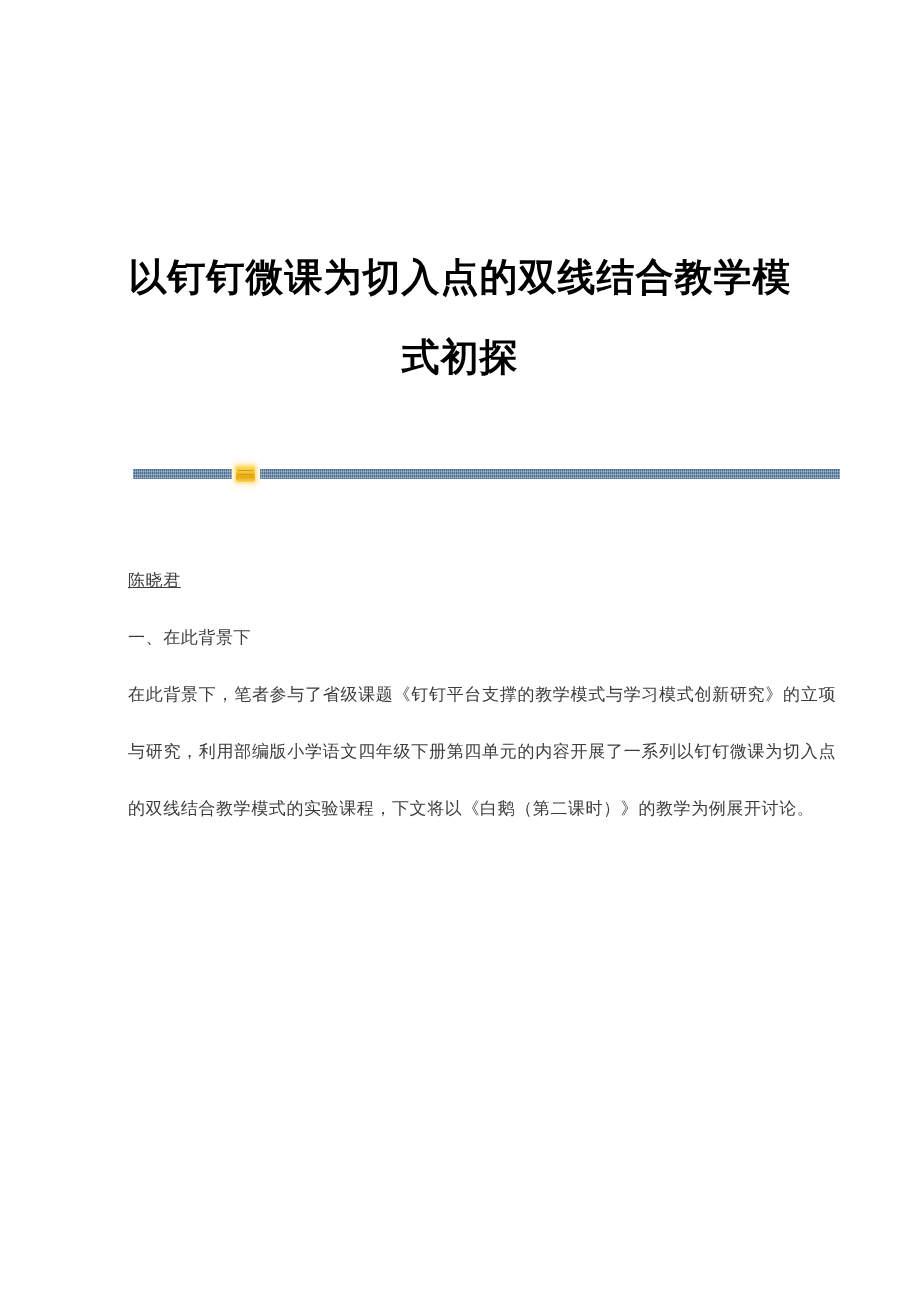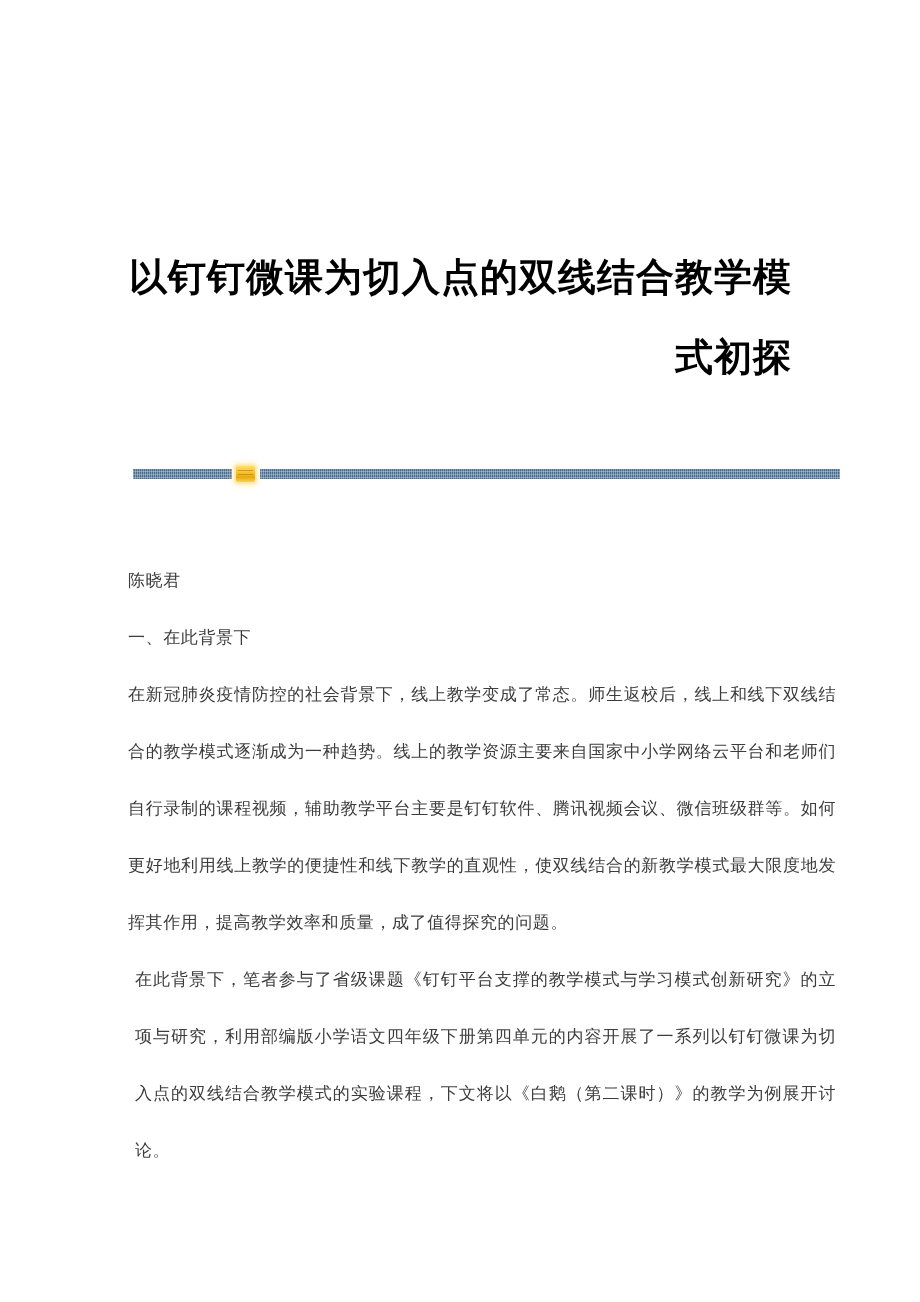--- a/index.html
+++ b/index.html
@@ -21,21 +21,21 @@
     overflow: hidden;
     box-sizing: border-box;
   }
 
   
   .doc-title {
     position: absolute;
     left: 128px;
     top: 212px;
     width: 664px;
-    text-align: right;
+    text-align: center;
     font-family: "DejaVu Serif", "Liberation Serif", serif;
     font-size: 38px;
     font-weight: 700;
     line-height: 80px;
     color: #000000;
     letter-spacing: 1px;
     white-space: pre-line;
   }
 
   
@@ -119,20 +119,21 @@
     font-family: "DejaVu Serif", "Liberation Serif", serif;
     color: #3c3c3c;
     font-size: 17px;
     line-height: 57px;
     letter-spacing: 0.6px;
     margin: 0;
   }
 
   .byline {
     height: 57px;
+    text-decoration: underline;
   }
 
   .section-heading {
     height: 57px;
   }
 
   .para {
     text-align: justify;
     text-justify: inter-ideograph;
     margin-bottom: 0px;
@@ -156,19 +157,18 @@
     <div class="divider-gap"></div>
     <div class="divider-icon"></div>
   </div>
 
   <div class="body-block">
 
     <p class="byline">陈晓君</p>
 
     <p class="section-heading">一、在此背景下</p>
 
-    <p class="para">在新冠肺炎疫情防控的社会背景下，线上教学变成了常态。师生返校后，线上和线下双线结合的教学模式逐渐成为一种趋势。线上的教学资源主要来自国家中小学网络云平台和老师们自行录制的课程视频，辅助教学平台主要是钉钉软件、腾讯视频会议、微信班级群等。如何更好地利用线上教学的便捷性和线下教学的直观性，使双线结合的新教学模式最大限度地发挥其作用，提高教学效率和质量，成了值得探究的问题。</p>
 
     <p class="para">在此背景下，笔者参与了省级课题《钉钉平台支撑的教学模式与学习模式创新研究》的立项与研究，利用部编版小学语文四年级下册第四单元的内容开展了一系列以钉钉微课为切入点的双线结合教学模式的实验课程，下文将以《白鹅（第二课时）》的教学为例展开讨论。</p>
 
   </div>
 
 </div>
 
 </body></html>

